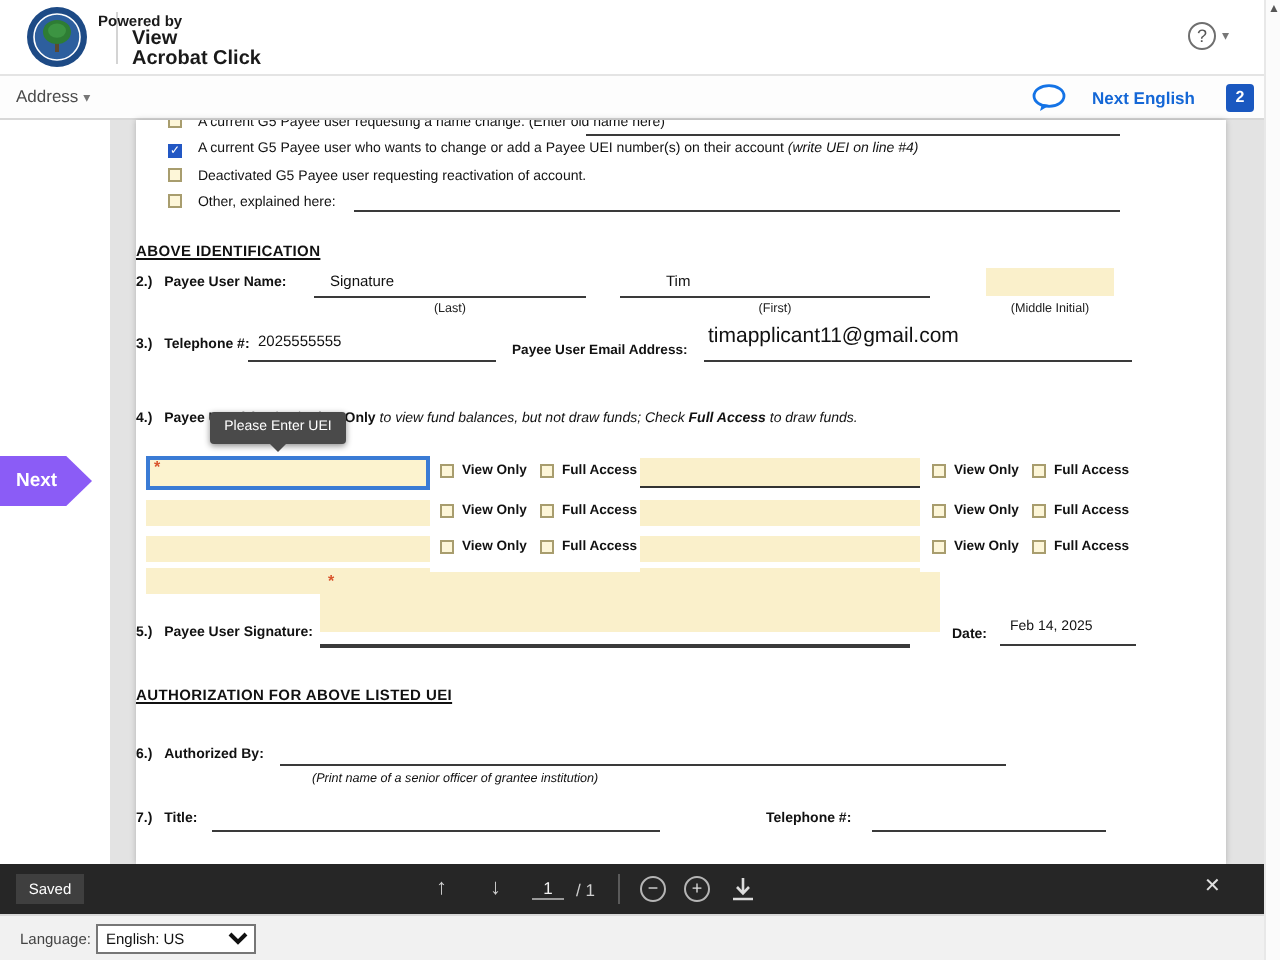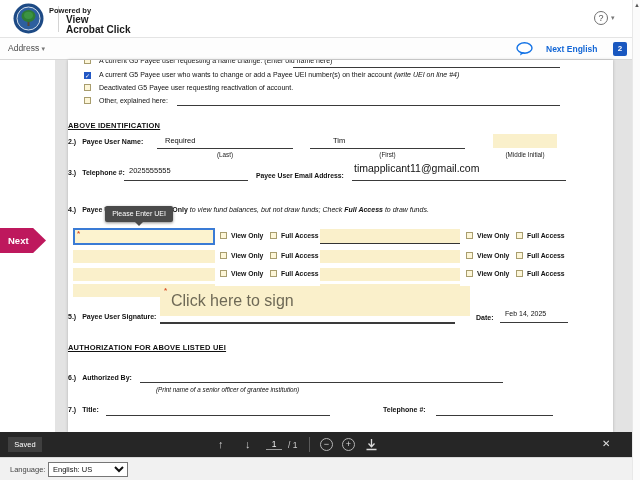--- a/index.html
+++ b/index.html
@@ -30,21 +30,21 @@
   .ln { position:absolute; border-bottom:1px solid #3a3a3a; height:1px; }
   .hd { font-weight:bold; font-size:7.5px; text-decoration:underline; letter-spacing:.2px; }
   .cap { font-size:6.3px; color:#222; text-align:center; }
   .fld { position:absolute; background:#faf0cb; }
   .cbl { font-size:6.8px; font-weight:bold; }
   .req { color:#d9532b; font-weight:bold; font-size:8px; }
 
   .tooltip { position:absolute; left:105px; top:206px; width:68px; height:16px; background:#4a4a4a; color:#fff; font-size:7px; text-align:center; line-height:16px; border-radius:2px; box-shadow:0 1px 3px rgba(0,0,0,.45); z-index:8; }
   .tooltip:after { content:""; position:absolute; left:30px; top:16px; border:4px solid transparent; border-top-color:#4a4a4a; }
 
-  .next-arrow { position:absolute; left:0; top:228px; width:46px; height:25px; background:#be185d; color:#fff; font-size:9.5px; font-weight:bold; line-height:25px; text-indent:8px; clip-path:polygon(0 0,72% 0,100% 50%,72% 100%,0 100%); z-index:9; cursor:pointer; }
+  .next-arrow { position:absolute; left:0; top:228px; width:46px; height:25px; background:#8b5cf6; color:#fff; font-size:9.5px; font-weight:bold; line-height:25px; text-indent:8px; clip-path:polygon(0 0,72% 0,100% 50%,72% 100%,0 100%); z-index:9; cursor:pointer; }
   .win-scroll { position:absolute; left:632px; top:0; width:8px; height:480px; background:#fbfbfb; border-left:1px solid #e8e8e8; }
   .win-scroll .up { position:absolute; left:1px; top:2px; font-size:6px; color:#555; }
 
   
   .bbar { position:absolute; left:0; top:432px; width:632px; height:25px; background:#262626; color:#dcdcdc;padding-left:24px; }
   .saved { position:absolute; left:8px; top:5px; width:34px; height:15px; background:#3f3f3f; color:#fff; font-size:7.5px; text-align:center; line-height:15px; }
   .bico { position:absolute; top:6px; font-size:11px; color:#cfcfcf; cursor:pointer; }
   .circ { position:absolute; top:6px; width:13px; height:13px; border:1px solid #b5b5b5; border-radius:50%; color:#dcdcdc; font-size:9px; text-align:center; line-height:11px; cursor:pointer; }
   .pgnum { position:absolute; left:266px; top:7px; width:16px; text-align:center; font-size:8.5px; color:#f0f0f0; border-bottom:1px solid #9a9a9a; }
   .pgtot { position:absolute; left:288px; top:8px; font-size:8.5px; color:#cfcfcf; }
@@ -117,21 +117,21 @@
       <span style="margin-left:6px;">Other, explained here:</span>
     </div>
     <div class="ln" style="left:109px;top:45px;width:383px;"></div>
 
     <div class="abs hd" style="left:0px;top:61px;">ABOVE IDENTIFICATION</div>
 
     <div class="abs" style="left:0px;top:78px;font-weight:bold;white-space:nowrap;">
       <span>2.)</span>
       <span style="margin-left:4px;">Payee User Name:</span>
     </div>
-    <div class="abs" style="left:97px;top:76px;font-size:7.5px;">Required</div>
+    <div class="abs" style="left:97px;top:76px;font-size:7.5px;">Signature</div>
     <div class="ln" style="left:89px;top:88px;width:136px;border-bottom-width:1.5px;"></div>
     <div class="abs cap" style="left:89px;top:91px;width:136px;">(Last)</div>
     <div class="abs" style="left:265px;top:76px;font-size:7.5px;">Tim</div>
     <div class="ln" style="left:242px;top:88px;width:155px;border-bottom-width:1.5px;"></div>
     <div class="abs cap" style="left:242px;top:91px;width:155px;">(First)</div>
     <div class="fld" style="left:425px;top:74px;width:64px;height:14px;"></div>
     <div class="abs cap" style="left:420px;top:91px;width:74px;">(Middle Initial)</div>
 
     <div class="abs" style="left:0px;top:109px;font-weight:bold;white-space:nowrap;">
       <span>3.)</span>
@@ -181,21 +181,20 @@
     <span class="abs cb" style="left:398px;top:210px;"></span>
     <span class="abs cbl" style="left:409px;top:210px;">View Only</span>
     <span class="abs cb" style="left:448px;top:210px;"></span>
     <span class="abs cbl" style="left:459px;top:210px;">Full Access</span>
 
     <div class="fld" style="left:5px;top:224px;width:142px;height:13px;"></div>
     <div class="fld" style="left:252px;top:224px;width:140px;height:13px;"></div>
 
     <div class="fld" style="left:92px;top:226px;width:310px;height:30px;z-index:3;">
       <span class="req" style="position:absolute;left:4px;top:0px;">*</span>
-      <span style="position:absolute;left:11px;top:6px;font-size:16px;color:#6e6956;">Click here to sign</span>
     </div>
     <div class="abs" style="left:0px;top:253px;font-weight:bold;white-space:nowrap;z-index:4;">
       <span>5.)</span>
       <span style="margin-left:4px;">Payee User Signature:</span>
     </div>
     <div class="ln" style="left:92px;top:262px;width:295px;border-bottom-width:2px;z-index:4;"></div>
     <div class="abs" style="left:408px;top:254px;font-weight:bold;">Date:</div>
     <div class="abs" style="left:437px;top:250px;">Feb 14, 2025</div>
     <div class="ln" style="left:432px;top:262px;width:68px;border-bottom-width:1.5px;"></div>
 

